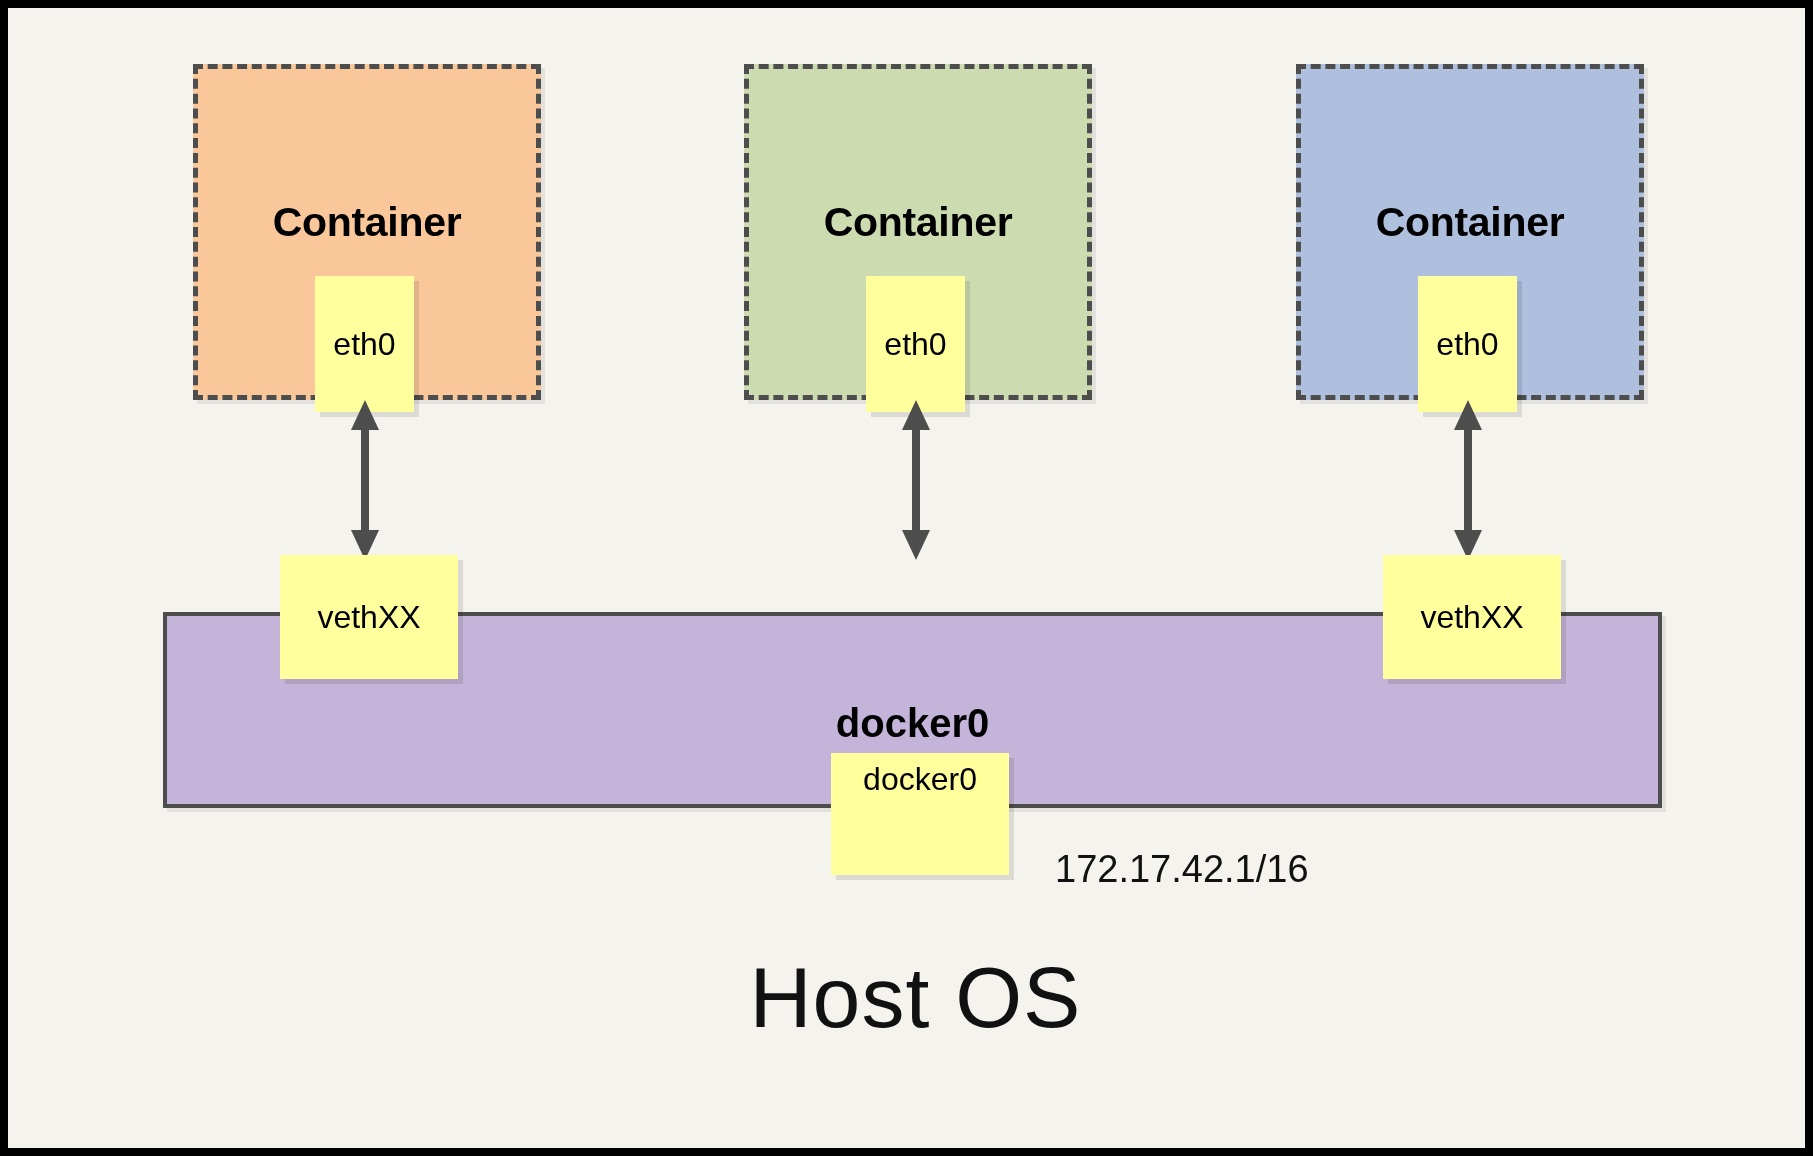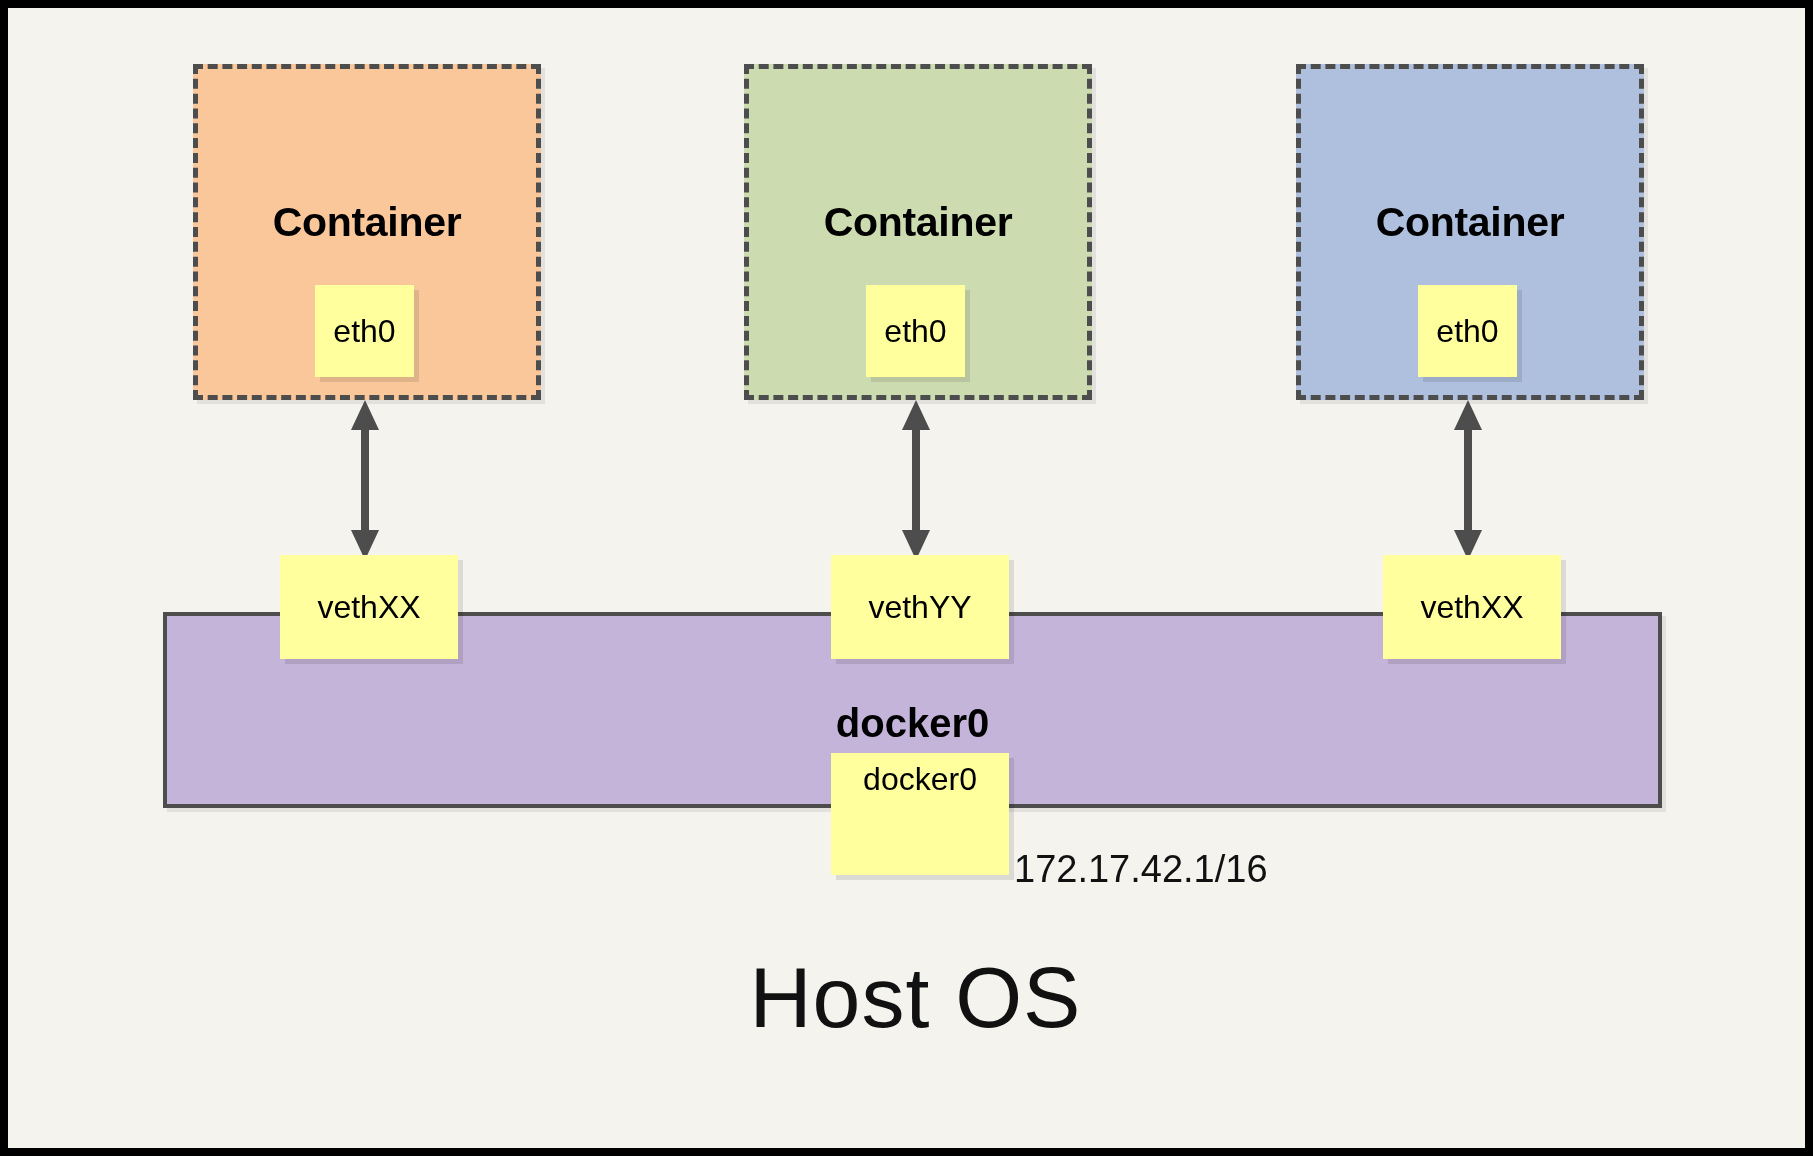--- a/index.html
+++ b/index.html
@@ -55,26 +55,26 @@
     box-shadow: 5px 5px 0 0 rgba(0,0,0,0.10);
     display: flex;
     align-items: center;
     justify-content: center;
     color: #000000;
     font-size: 32px;
     box-sizing: border-box;
   }
   .note-eth0 {
     width: 99px;
-    height: 92px;
-    top: 277px;
+    height: 136px;
+    top: 268px;
   }
   .note-veth {
     width: 178px;
-    height: 104px;
+    height: 124px;
     top: 547px;
   }
   .note-docker0 {
     width: 178px;
     height: 122px;
     top: 745px;
     padding-top: 8px;
     align-items: flex-start;
   }
 
@@ -110,20 +110,21 @@
   }
 
   
   #ip-label {
     position: absolute;
     left: 1006px;
     top: 840px;
     font-size: 38px;
     color: #111111;
     white-space: nowrap;
+    padding-left: 41px;
   }
   #host-os-label {
     position: absolute;
     left: 0;
     right: 0;
     top: 940px;
     text-align: center;
     font-size: 86px;
     font-weight: 300;
     color: #111111;
@@ -173,23 +174,20 @@
       <polygon points="17,160 31,130 3,130" fill="#4d4d4d"></polygon>
     </svg>
 
     <div id="docker0-bar">
       <div id="docker0-bar-label">docker0</div>
     </div>
 
     <div class="note note-veth" style="left:272px;">
       <span>vethXX</span>
     </div>
-    <div class="note note-veth" style="left:823px;">
-      <span>vethYY</span>
-    </div>
     <div class="note note-veth" style="left:1375px;">
       <span>vethXX</span>
     </div>
 
     <div class="note note-docker0" style="left:823px;">
       <span>docker0</span>
     </div>
 
     <div id="ip-label">172.17.42.1/16</div>
 

